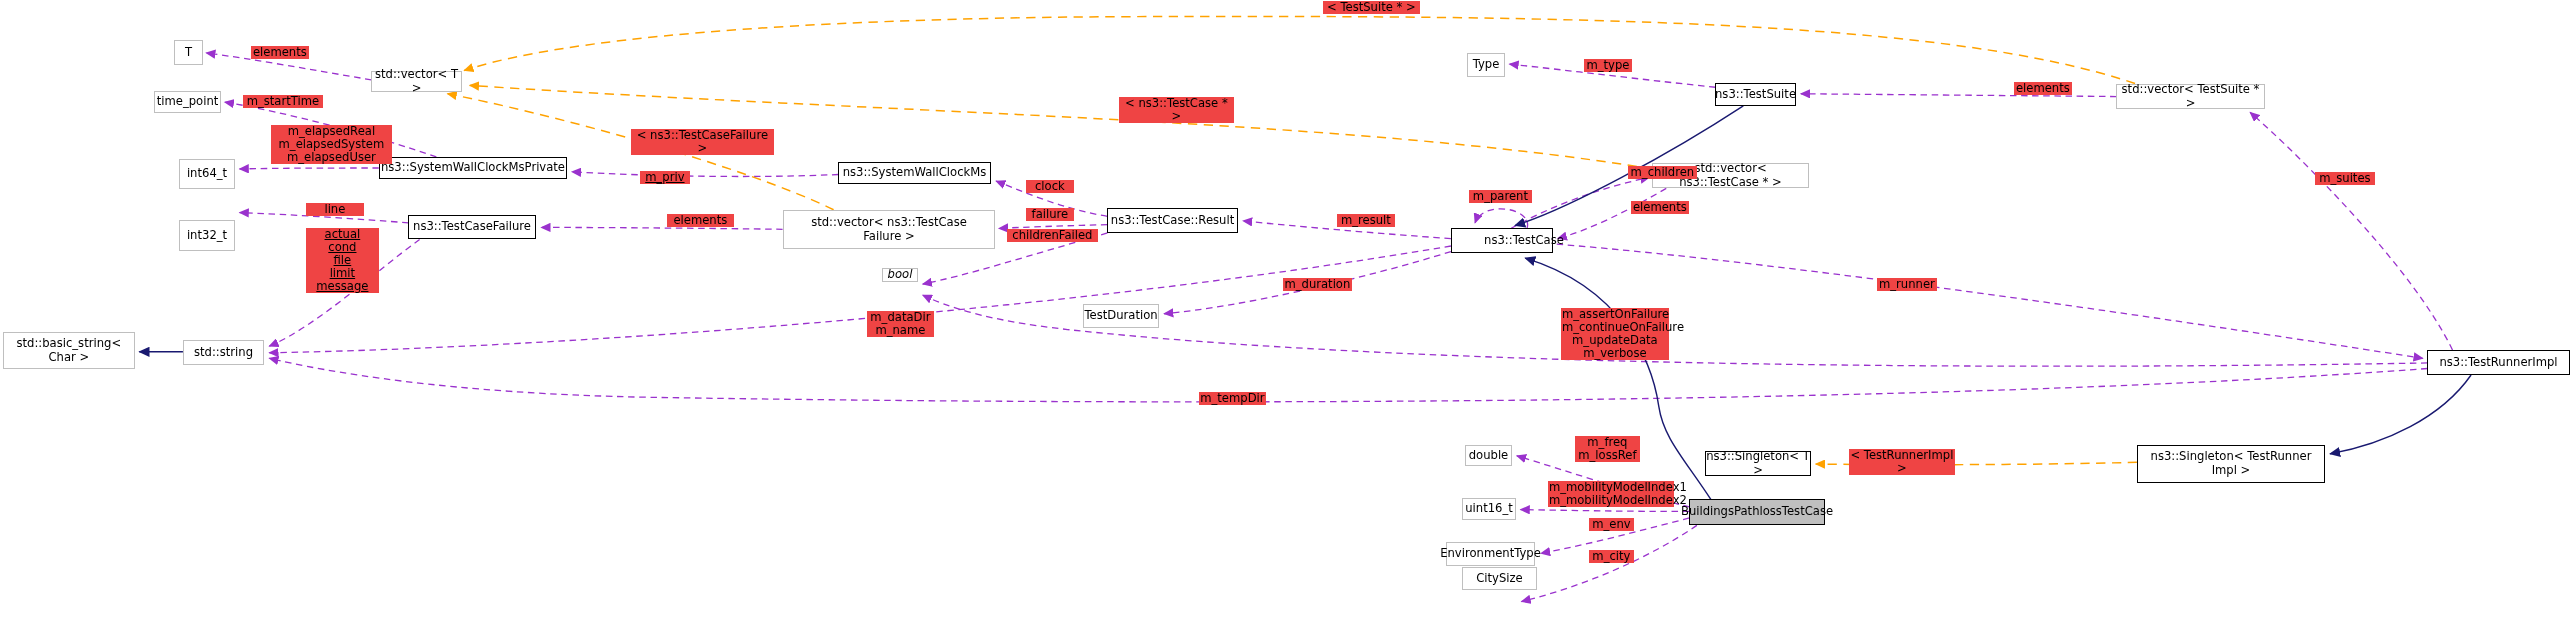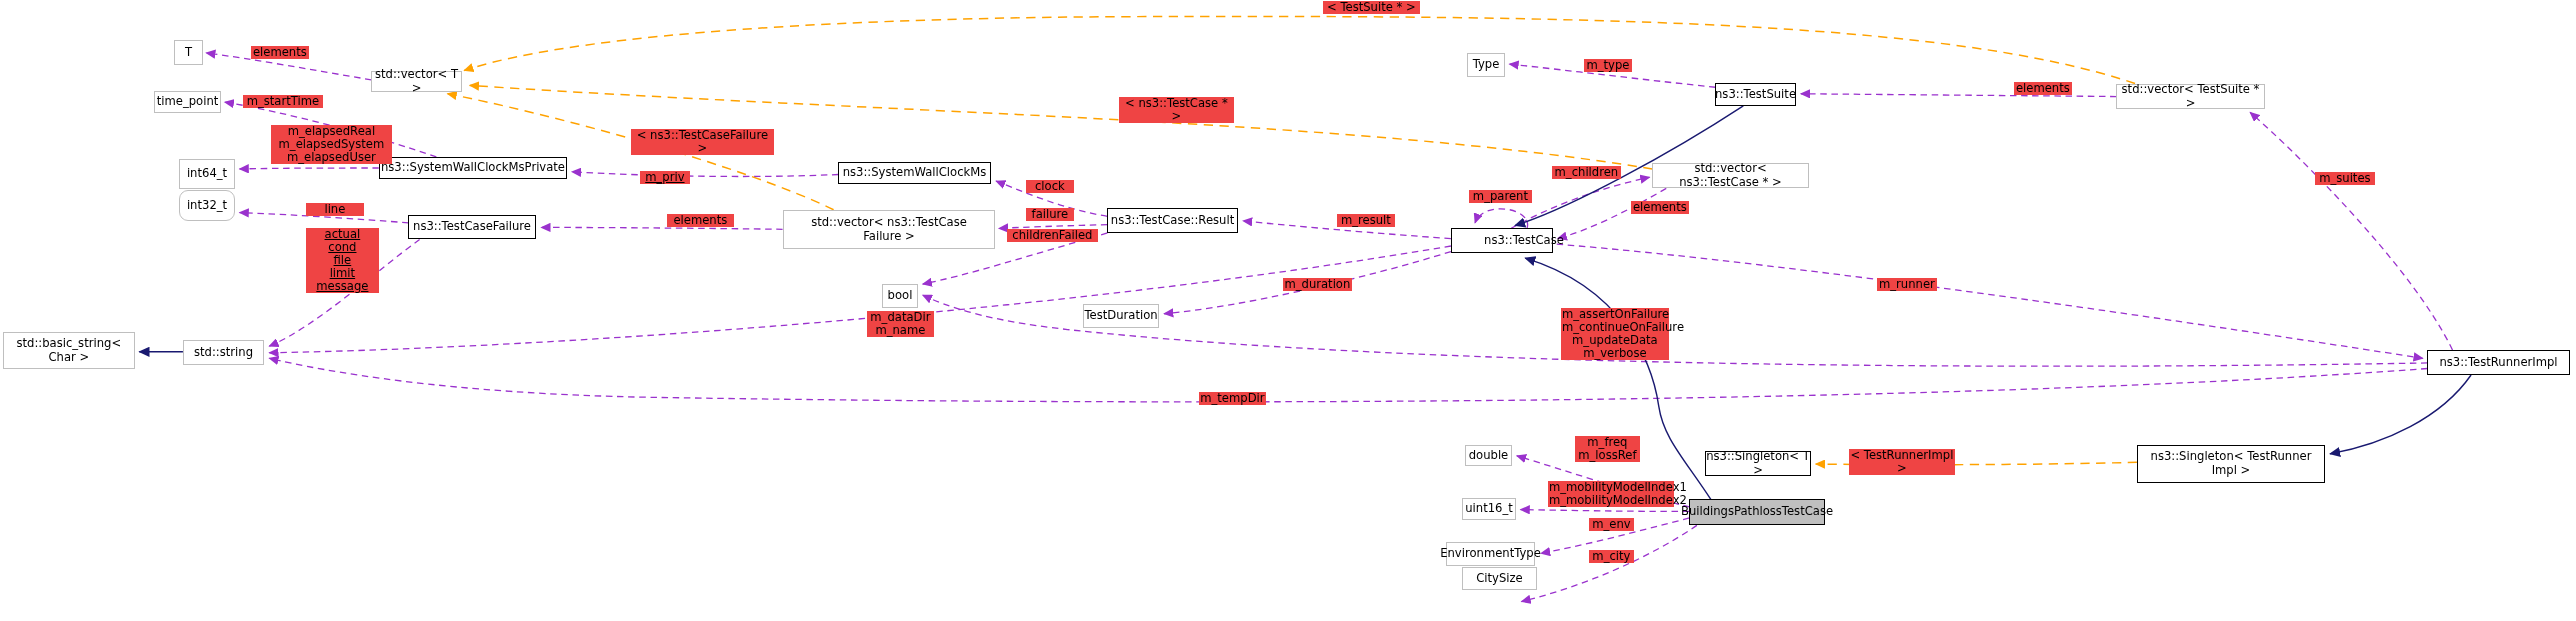--- a/index.html
+++ b/index.html
@@ -67,32 +67,32 @@
       <path d="M2302,498 C2190,501 2060,501 1956,500" class="edge template" stroke="#ffa200" marker-end="url(#arr-o)"></path>
       <path d="M197,379 L150,379" class="edge inherit" stroke="#191970" marker-end="url(#arr-n)"></path>
       <path d="M1878,114 C1800,165 1690,225 1632,243" class="edge inherit" stroke="#191970" marker-end="url(#arr-n)"></path>
       <path d="M1843,538 C1815,495 1792,472 1787,438 C1780,390 1748,310 1643,278" class="edge inherit" stroke="#191970" marker-end="url(#arr-n)"></path>
       <path d="M2662,404 C2630,450 2570,478 2510,489" class="edge inherit" stroke="#191970" marker-end="url(#arr-n)"></path>
     </svg>
   <div id="node-layer">
       <div class="node plain" style="left: 174px; top: 40px; width: 29px; height: 25px;">T</div>
       <div class="node plain" style="left: 154px; top: 91px; width: 67px; height: 22px;">time_point</div>
       <div class="node plain" style="left: 179px; top: 159px; width: 56px; height: 30px;">int64_t</div>
-      <div class="node plain" style="left: 179px; top: 190px; width: 56px; height: 31px; border-radius: 9px;">int32_t</div>
+      <div class="node plain" style="left: 179px; top: 220px; width: 56px; height: 31px;">int32_t</div>
       <div class="node plain" style="left: 2.8px; top: 332px; width: 132px; height: 37px;">std::basic_string&lt;
 Char &gt;</div>
       <div class="node plain" style="left: 183px; top: 340px; width: 81px; height: 25px;">std::string</div>
       <div class="node plain" style="left: 371px; top: 71px; width: 91px; height: 21.4px;">std::vector&lt; T &gt;</div>
       <div class="node cls" style="left: 379px; top: 157px; width: 188px; height: 22px;">ns3::SystemWallClockMsPrivate</div>
       <div class="node cls" style="left: 408px; top: 215px; width: 128px; height: 24px;">ns3::TestCaseFailure</div>
       <div class="node cls" style="left: 838px; top: 162px; width: 153px; height: 22px;">ns3::SystemWallClockMs</div>
       <div class="node plain" style="left: 783px; top: 210px; width: 212px; height: 39px;">std::vector&lt; ns3::TestCase
 Failure &gt;</div>
       <div class="node cls" style="left: 1107px; top: 208px; width: 131px; height: 25px;">ns3::TestCase::Result</div>
-      <div class="node plain" style="left: 882px; top: 284px; width: 36px; height: 24px;">bool</div>
+      <div class="node plain" style="left: 882px; top: 268px; width: 36px; height: 14px; font-style: italic;">bool</div>
       <div class="node plain" style="left: 1083px; top: 304px; width: 76px; height: 24px;">TestDuration</div>
       <div class="node cls" style="left: 1451px; top: 228px; width: 102px; height: 25px; padding-left: 44px;">ns3::TestCase</div>
       <div class="node plain" style="left: 1652px; top: 163px; width: 157px; height: 25px;">std::vector&lt; ns3::TestCase * &gt;</div>
       <div class="node cls" style="left: 1715px; top: 83px; width: 81px; height: 23px;">ns3::TestSuite</div>
       <div class="node plain" style="left: 1467px; top: 53px; width: 38px; height: 24px;">Type</div>
       <div class="node plain" style="left: 2116px; top: 84px; width: 149px; height: 25px;">std::vector&lt; TestSuite * &gt;</div>
       <div class="node cls" style="left: 2427px; top: 350px; width: 143px; height: 25px;">ns3::TestRunnerImpl</div>
       <div class="node cls" style="left: 2137px; top: 445px; width: 188px; height: 38px;">ns3::Singleton&lt; TestRunner
 Impl &gt;</div>
       <div class="node cls" style="left: 1705px; top: 451px; width: 106px; height: 25px;">ns3::Singleton&lt; T &gt;</div>
@@ -117,21 +117,21 @@
       <div class="elabel" style="left: 640px; top: 171px; width: 48px; text-decoration: underline;">m_priv</div>
       <div class="elabel" style="left: 667px; top: 214px; width: 65px;">elements</div>
       <div class="elabel" style="left: 631px; top: 129px; width: 141px;">&lt; ns3::TestCaseFailure &gt;</div>
       <div class="elabel" style="left: 1119px; top: 97px; width: 113px;">&lt; ns3::TestCase * &gt;</div>
       <div class="elabel" style="left: 1323px; top: 0.9px; width: 95px;">&lt; TestSuite * &gt;</div>
       <div class="elabel" style="left: 1026px; top: 180px; width: 46px;">clock</div>
       <div class="elabel" style="left: 1026px; top: 208px; width: 46px;">failure</div>
       <div class="elabel" style="left: 1007px; top: 229px; width: 89px;">childrenFailed</div>
       <div class="elabel" style="left: 1337px; top: 214px; width: 56px;">m_result</div>
       <div class="elabel" style="left: 1469px; top: 190px; width: 61px;">m_parent</div>
-      <div class="elabel" style="left: 1552px; top: 166px; width: 67px;">m_children</div>
+      <div class="elabel" style="left: 1628px; top: 166px; width: 67px;">m_children</div>
       <div class="elabel" style="left: 1631px; top: 201px; width: 56px;">elements</div>
       <div class="elabel" style="left: 1283px; top: 278px; width: 67px;">m_duration</div>
       <div class="elabel" style="left: 867px; top: 311px; width: 65px;">m_dataDir
 m_name</div>
       <div class="elabel" style="left: 1199px; top: 392px; width: 65px;">m_tempDir</div>
       <div class="elabel" style="left: 1561px; top: 308px; width: 106px;">m_assertOnFailure
 m_continueOnFailure
 m_updateData
 m_verbose</div>
       <div class="elabel" style="left: 1877px; top: 278px; width: 58px;">m_runner</div>

